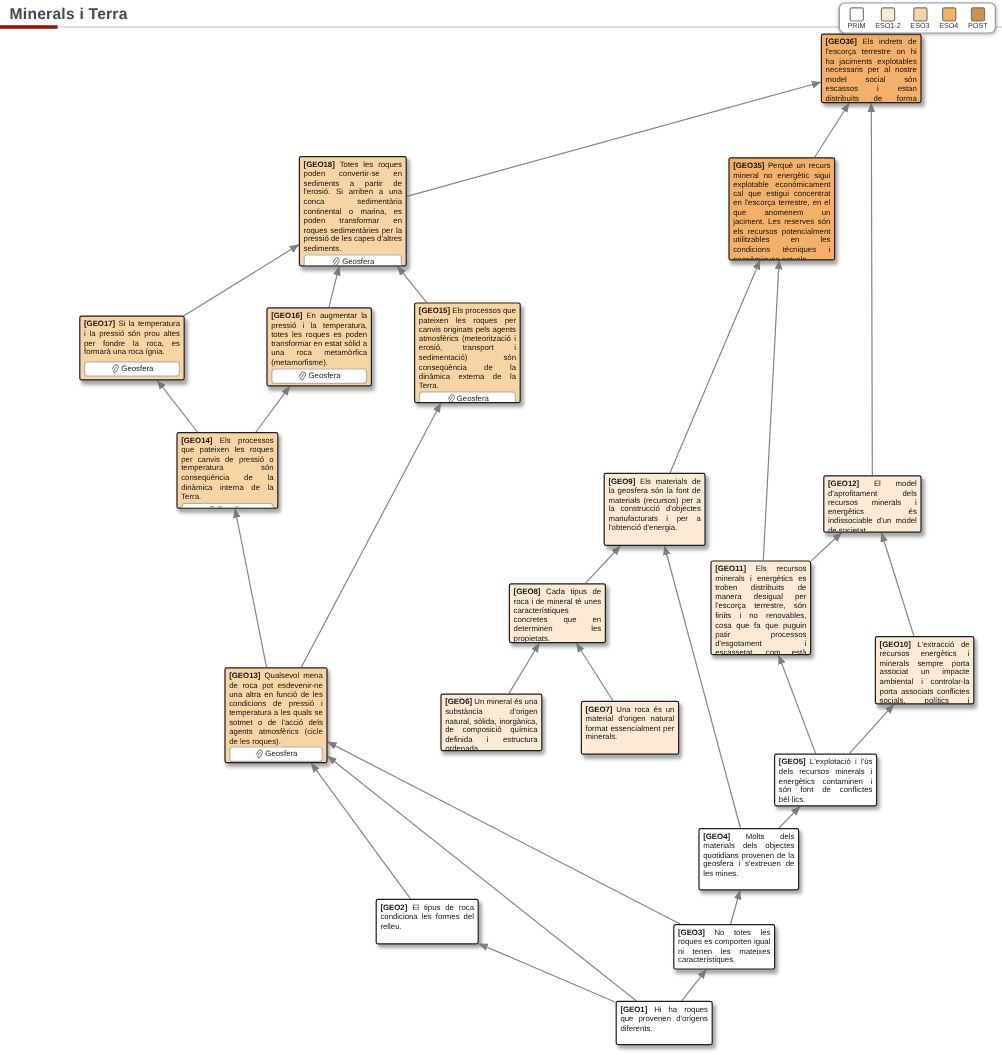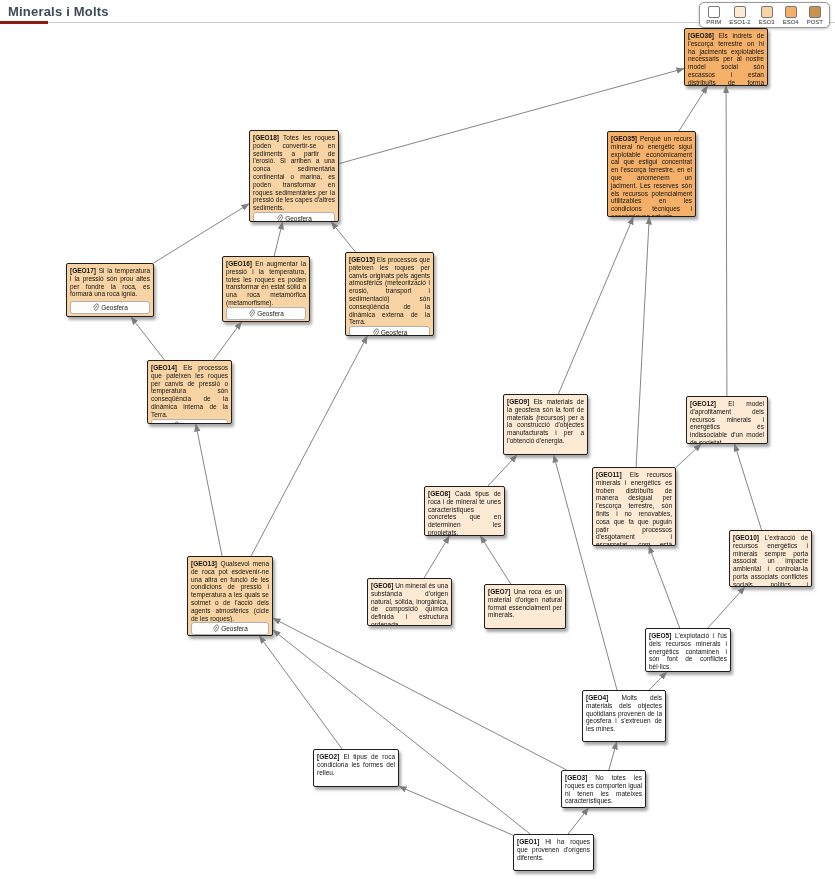--- a/index.html
+++ b/index.html
@@ -21,21 +21,21 @@
   .node-text b{font-weight:bold;}
   .attach-btn{margin-top:auto;display:flex;align-items:center;justify-content:center;gap:2px;
     font-size:6.5px;font-family:inherit;color:#222;background:#fdfdfb;border:1px solid #b2b2b2;
     border-radius:3px;padding:1px 2px;width:100%;box-sizing:border-box;cursor:pointer;}
   .clip{width:7px;height:9px;flex:0 0 auto;}
 </style>
 </head>
 <body>
 
 <div class="page">
-  <div class="header-title">Minerals i Molts</div>
+  <div class="header-title">Minerals i Terra</div>
   <div class="header-rule"></div>
   <div class="header-accent"></div>
 
   <div class="legend">
       <div class="legend-item">
         <span class="swatch" style="background: rgb(255, 255, 255);"></span>
         <span class="legend-label">PRIM</span>
       </div>
       <div class="legend-item">
         <span class="swatch" style="background: rgb(252, 234, 213);"></span>

